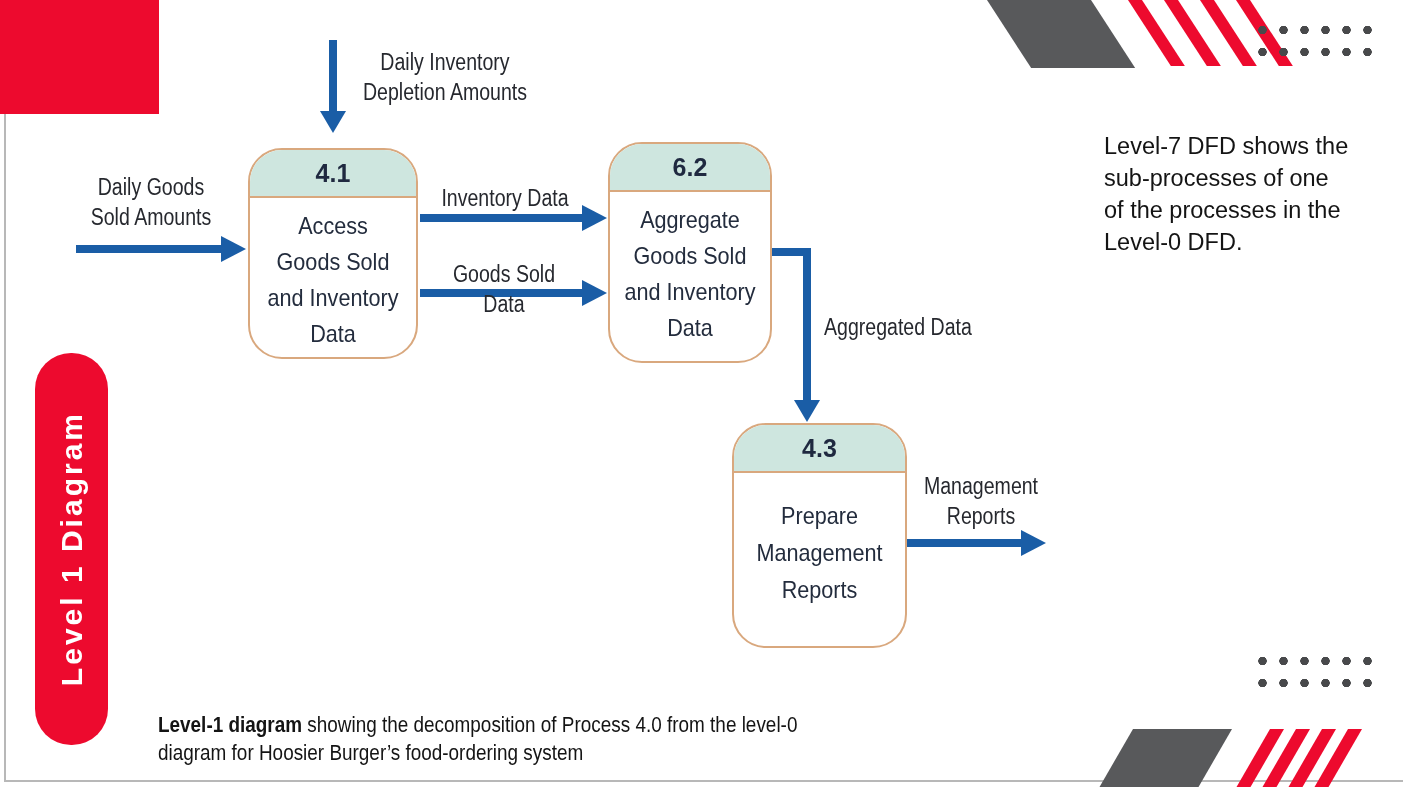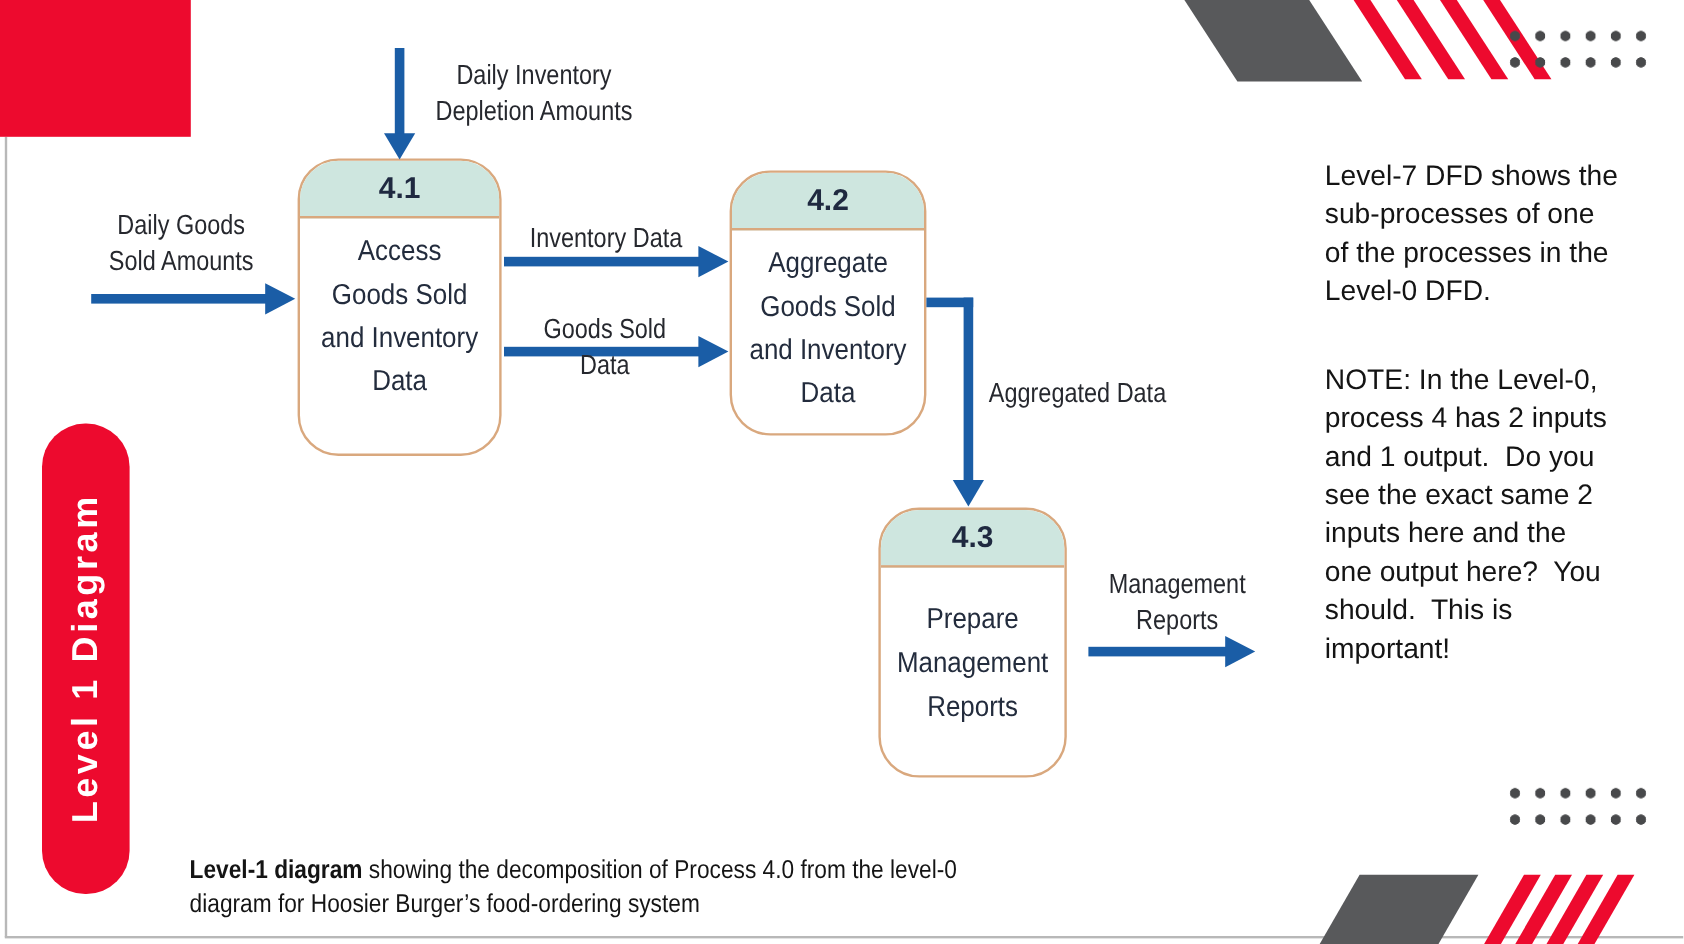--- a/index.html
+++ b/index.html
@@ -59,23 +59,23 @@
     background: #cee6df;
     border-bottom: 2px solid #d9a87e;
     display: flex; align-items: center; justify-content: center;
     font-size: 25px; font-weight: bold; color: #1f2940;
   }
   .process-name {
     text-align: center;
     font-size: 24px; line-height: 36px; color: #232c3d;
     transform: scaleX(0.9); transform-origin: center top;
   }
-  .p41 { left: 248px; top: 132px; width: 170px; height: 248px; }
+  .p41 { left: 248px; top: 148px; width: 170px; height: 211px; }
   .p42 { left: 608px; top: 142px; width: 164px; height: 221px; }
-  .p43 { left: 732px; top: 423px; width: 157px; height: 225px; }
+  .p43 { left: 732px; top: 423px; width: 175px; height: 225px; }
   .p41 .process-name, .p42 .process-name { padding-top: 10px; }
   .p43 .process-name { padding-top: 24px; line-height: 37px; }
 
   
   .shaft { background: #1a5da6; z-index: 1; }
   .head  { width: 0; height: 0; z-index: 1; }
   .head-right { border-top: 13px solid transparent; border-bottom: 13px solid transparent; border-left: 25px solid #1a5da6; }
   .head-down  { border-left: 13px solid transparent; border-right: 13px solid transparent; border-top: 22px solid #1a5da6; }
 
   
@@ -130,21 +130,21 @@
   <div class="abs stripe-bottom" style="left:1348px"></div>
 
   <div class="abs process p41">
     <div class="process-header">4.1</div>
     <div class="process-name prewrap">Access
 Goods Sold
 and Inventory
 Data</div>
   </div>
   <div class="abs process p42">
-    <div class="process-header">4.2</div>
+    <div class="process-header">6.2</div>
     <div class="process-name prewrap">Aggregate
 Goods Sold
 and Inventory
 Data</div>
   </div>
   <div class="abs process p43">
     <div class="process-header">4.3</div>
     <div class="process-name prewrap">Prepare
 Management
 Reports</div>
@@ -176,24 +176,16 @@
   <div class="abs flow-label" style="left:424px; top:183px; width:162px;">Inventory Data</div>
   <div class="abs flow-label" style="left:418px; top:259px; width:172px;">Goods Sold Data</div>
   <div class="abs flow-label left-align" style="left:824px; top:312px; width:220px;">Aggregated Data</div>
   <div class="abs flow-label prewrap" style="left:906px; top:471px; width:150px;">Management
 Reports</div>
 
   <div class="abs right-para prewrap" style="top:130px;">Level-7 DFD shows the
 sub-processes of one
 of the processes in the
 Level-0 DFD.</div>
-  <div class="abs right-para prewrap" style="top:300px;">NOTE: In the Level-0,
-process 4 has 2 inputs
-and 1 output.  Do you
-see the exact same 2
-inputs here and the
-one output here?  You
-should.  This is
-important!</div>
   <div class="abs caption prewrap"><span class="lead">Level-1 diagram</span><span> showing the decomposition of Process 4.0 from the level-0
 diagram for Hoosier Burger’s food-ordering system</span></div>
 
 </div>
 
 </body></html>

